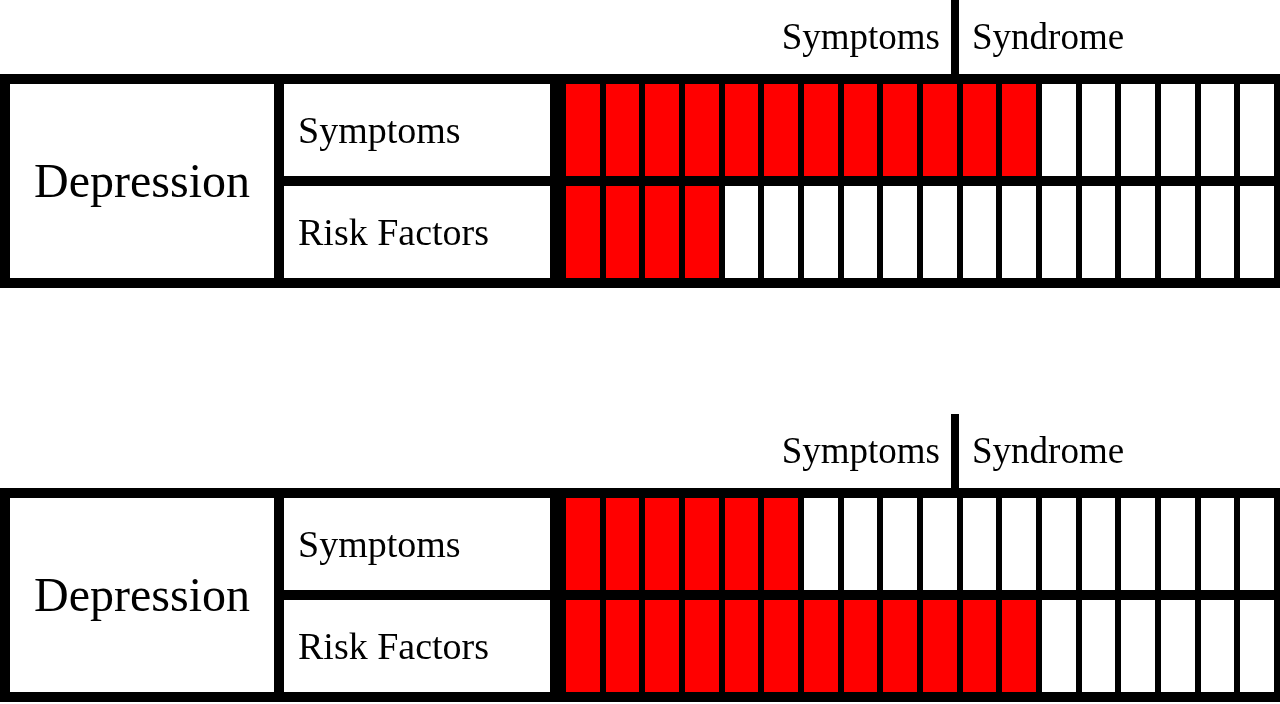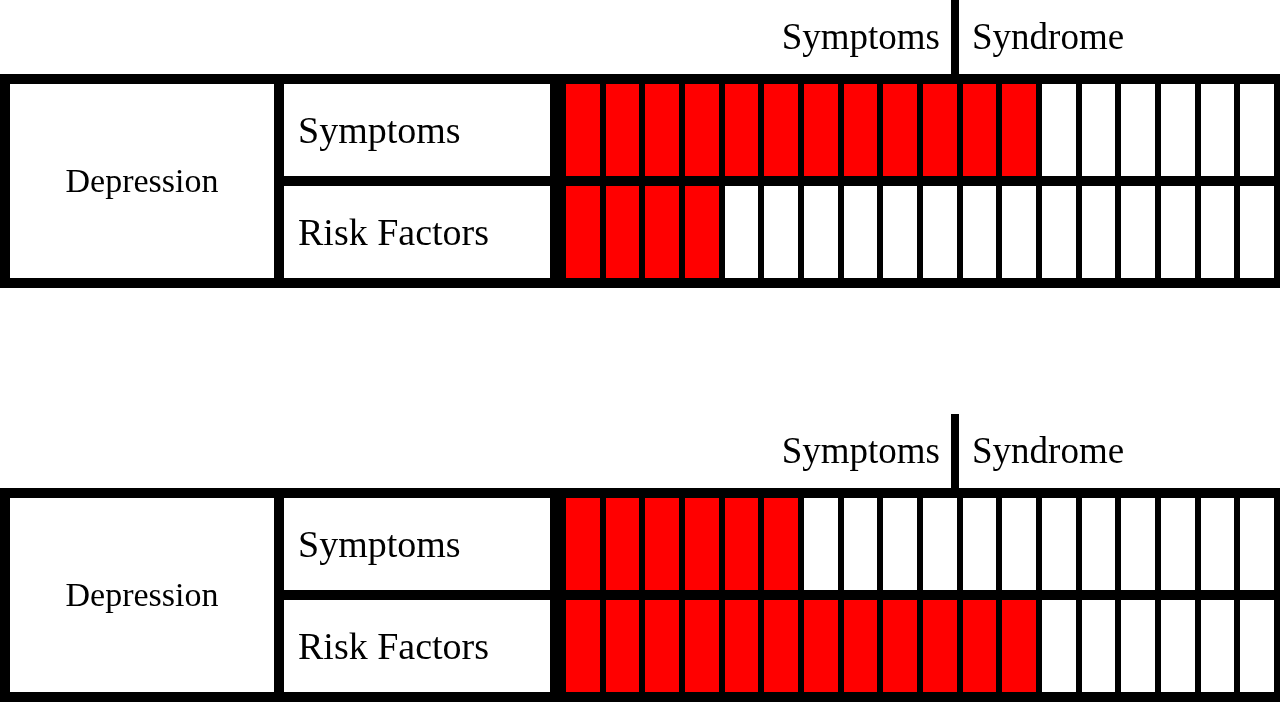--- a/index.html
+++ b/index.html
@@ -71,21 +71,21 @@
 
   .disorder-cell {
     background: #ffffff;
     display: flex;
     align-items: center;
     justify-content: center;
     box-sizing: border-box;
     flex: 0 0 auto;
   }
   .disorder-label {
-    font-size: 34px;
+    font-size: 48px;
     line-height: 1;
     white-space: nowrap;
   }
 
   .gap-v {
     flex: 0 0 auto;
     background: #000000;
   }
 
   .rows-area {

